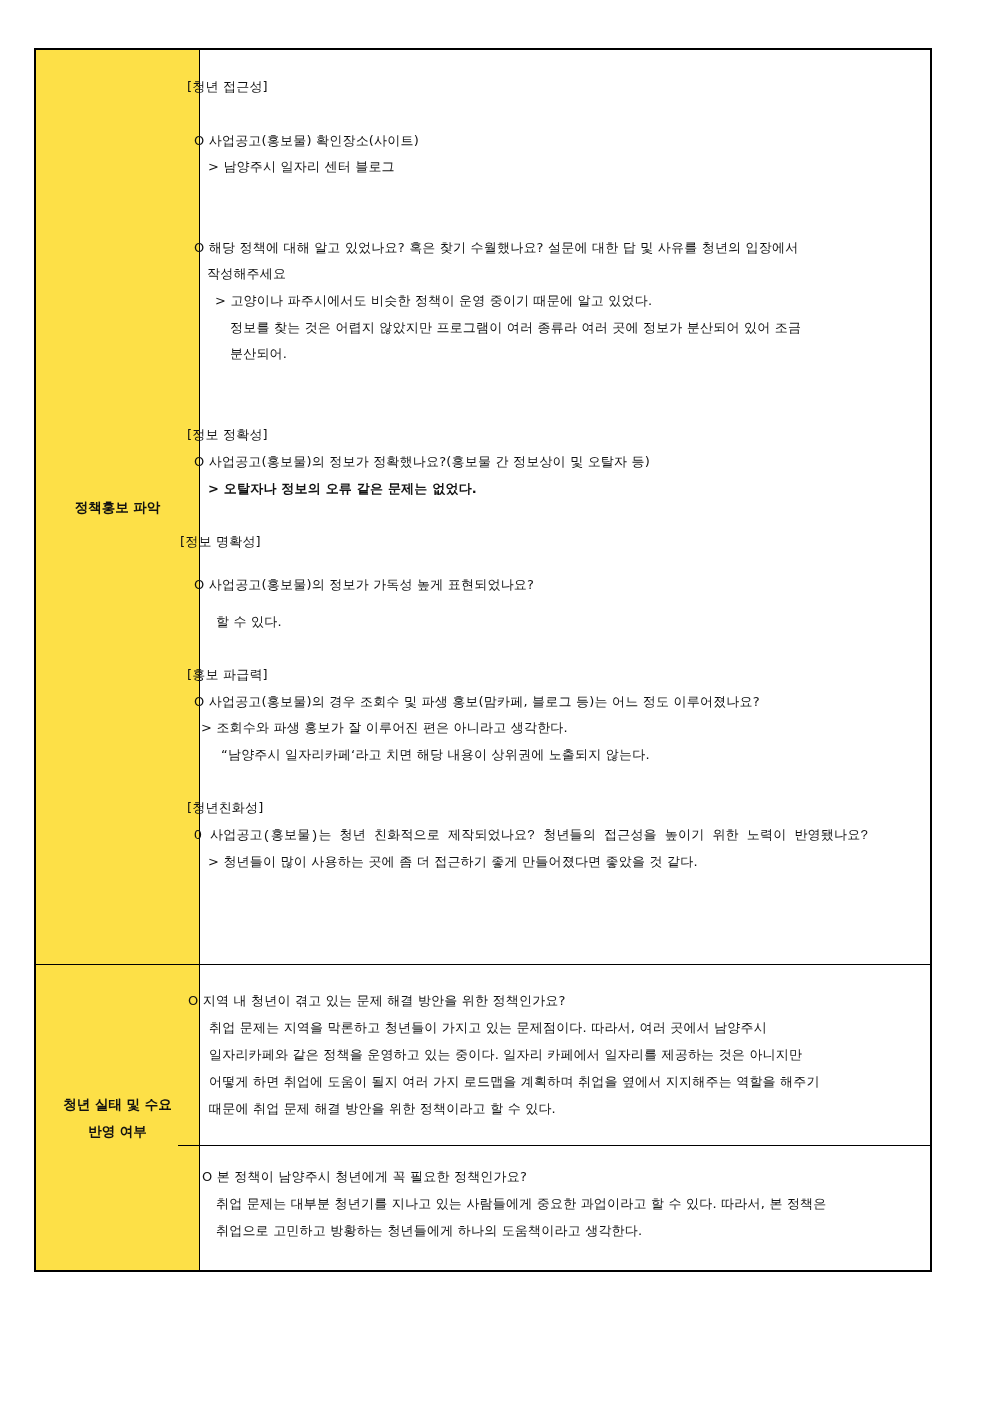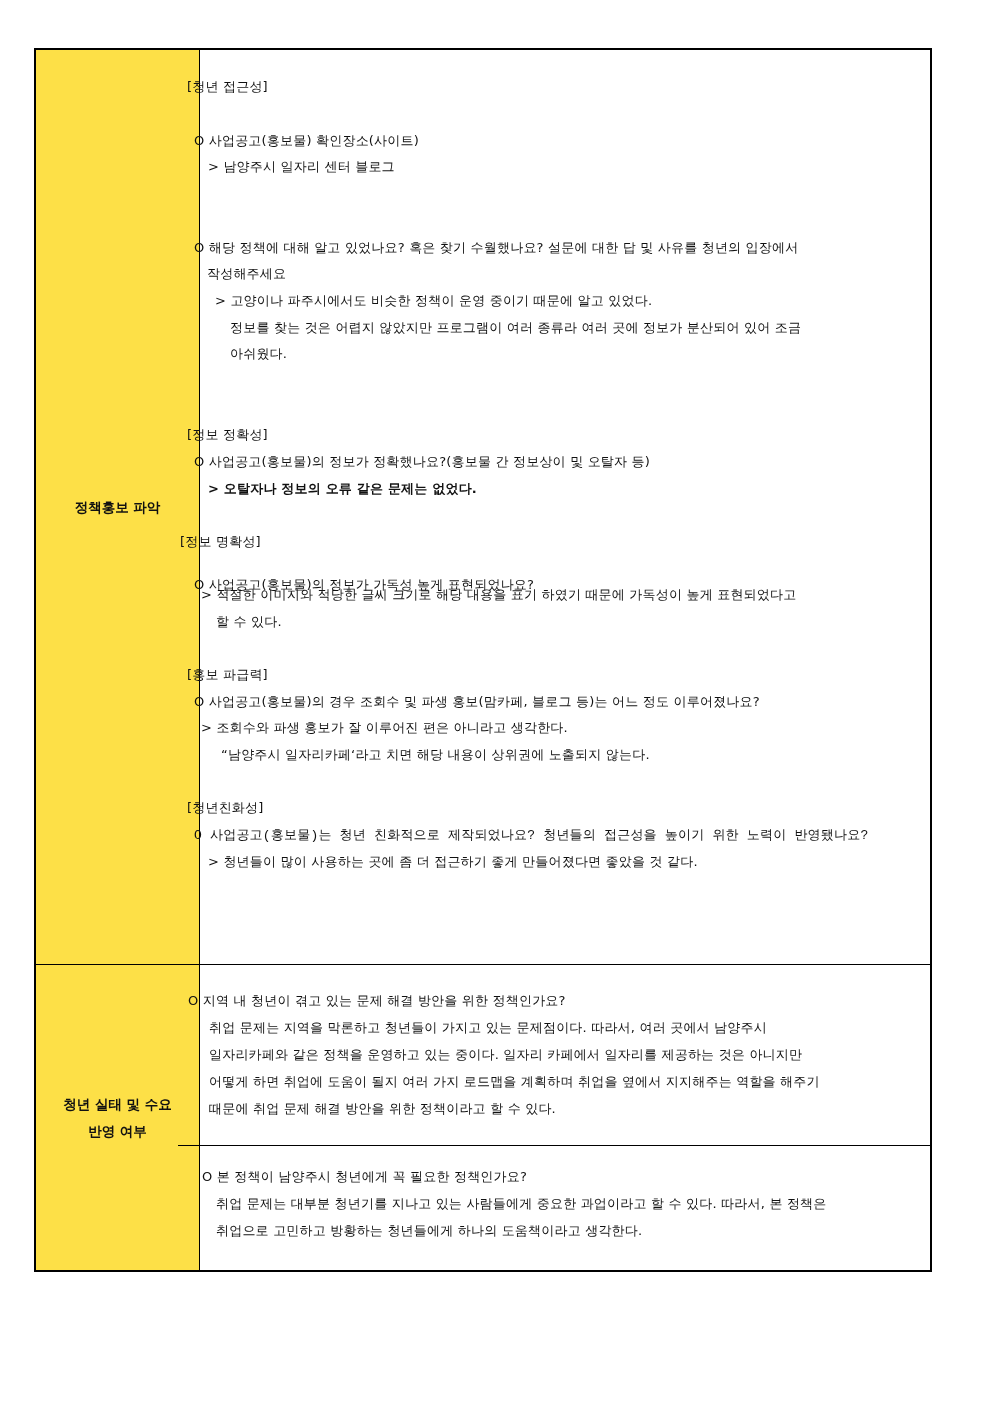--- a/index.html
+++ b/index.html
@@ -24,29 +24,28 @@
     </div>
     <div class="content">
 
       <div class="line" style="left:9px; top:28px;">[청년 접근성]</div>
       <div class="line" style="left:16px; top:82px;">O  사업공고(홍보물) 확인장소(사이트)</div>
       <div class="line" style="left:30px; top:108px;">&gt; 남양주시 일자리 센터 블로그</div>
       <div class="line" style="left:16px; top:189px;">O  해당 정책에 대해 알고 있었나요? 혹은 찾기 수월했나요? 설문에 대한 답 및 사유를 청년의 입장에서</div>
       <div class="line" style="left:29px; top:215px;">작성해주세요</div>
       <div class="line" style="left:37px; top:242px;">&gt; 고양이나 파주시에서도 비슷한 정책이 운영 중이기 때문에 알고 있었다.</div>
       <div class="line" style="left:52px; top:269px;">정보를 찾는 것은 어렵지 않았지만 프로그램이 여러 종류라 여러 곳에 정보가 분산되어 있어 조금</div>
-      <div class="line" style="left:52px; top:295px;">아쉬웠다.</div>
+      <div class="line" style="left:52px; top:295px;">분산되어.</div>
 
       <div class="line" style="left:9px; top:376px;">[정보 정확성]</div>
       <div class="line" style="left:16px; top:403px;">O  사업공고(홍보물)의 정보가 정확했나요?(홍보물 간 정보상이 및 오탈자 등)</div>
       <div class="line" style="left:30px; top:430px;font-weight:bold;">&gt; 오탈자나 정보의 오류 같은 문제는 없었다.</div>
 
       <div class="line" style="left:2px; top:483px;">[정보 명확성]</div>
       <div class="line" style="left:16px; top:526px;text-align:right;">O  사업공고(홍보물)의 정보가 가독성 높게 표현되었나요?</div>
-      <div class="line" style="left:23px; top:536px;">&gt; 적절한 이미지와 적당한 글씨 크기로 해당 내용을 표기 하였기 때문에 가독성이 높게 표현되었다고</div>
       <div class="line" style="left:38px; top:563px;">할 수 있다.</div>
 
       <div class="line" style="left:9px; top:616px;">[홍보 파급력]</div>
       <div class="line" style="left:16px; top:643px;">O  사업공고(홍보물)의 경우 조회수 및 파생 홍보(맘카페, 블로그 등)는 어느 정도 이루어졌나요?</div>
       <div class="line" style="left:23px; top:669px;">&gt; 조회수와 파생 홍보가 잘 이루어진 편은 아니라고 생각한다.</div>
       <div class="line" style="left:43px; top:696px;">“남양주시 일자리카페‘라고 치면 해당 내용이 상위권에 노출되지 않는다.</div>
 
       <div class="line" style="left:9px; top:749px;">[청년친화성]</div>
       <div class="line" style="left:16px; top:776px;font-family:Liberation Mono, monospace;">O  사업공고(홍보물)는 청년 친화적으로 제작되었나요? 청년들의 접근성을 높이기 위한 노력이 반영됐나요?</div>
       <div class="line" style="left:30px; top:803px;">&gt; 청년들이 많이 사용하는 곳에 좀 더 접근하기 좋게 만들어졌다면 좋았을 것 같다.</div>

